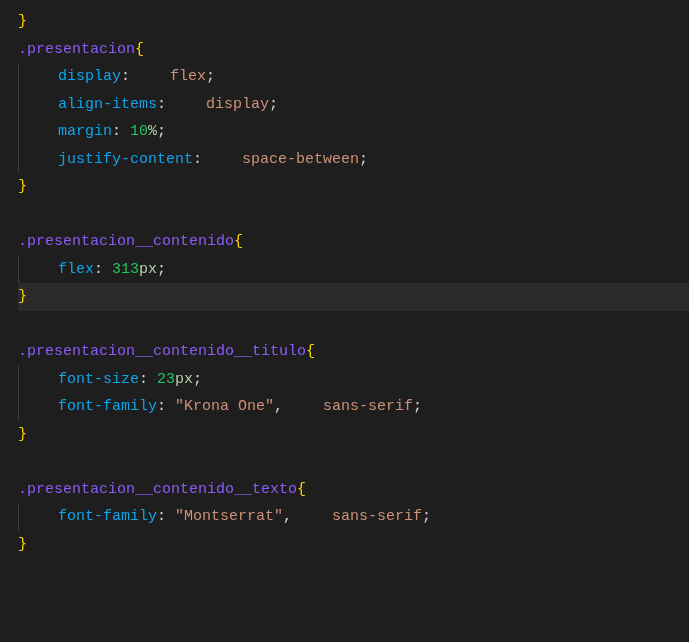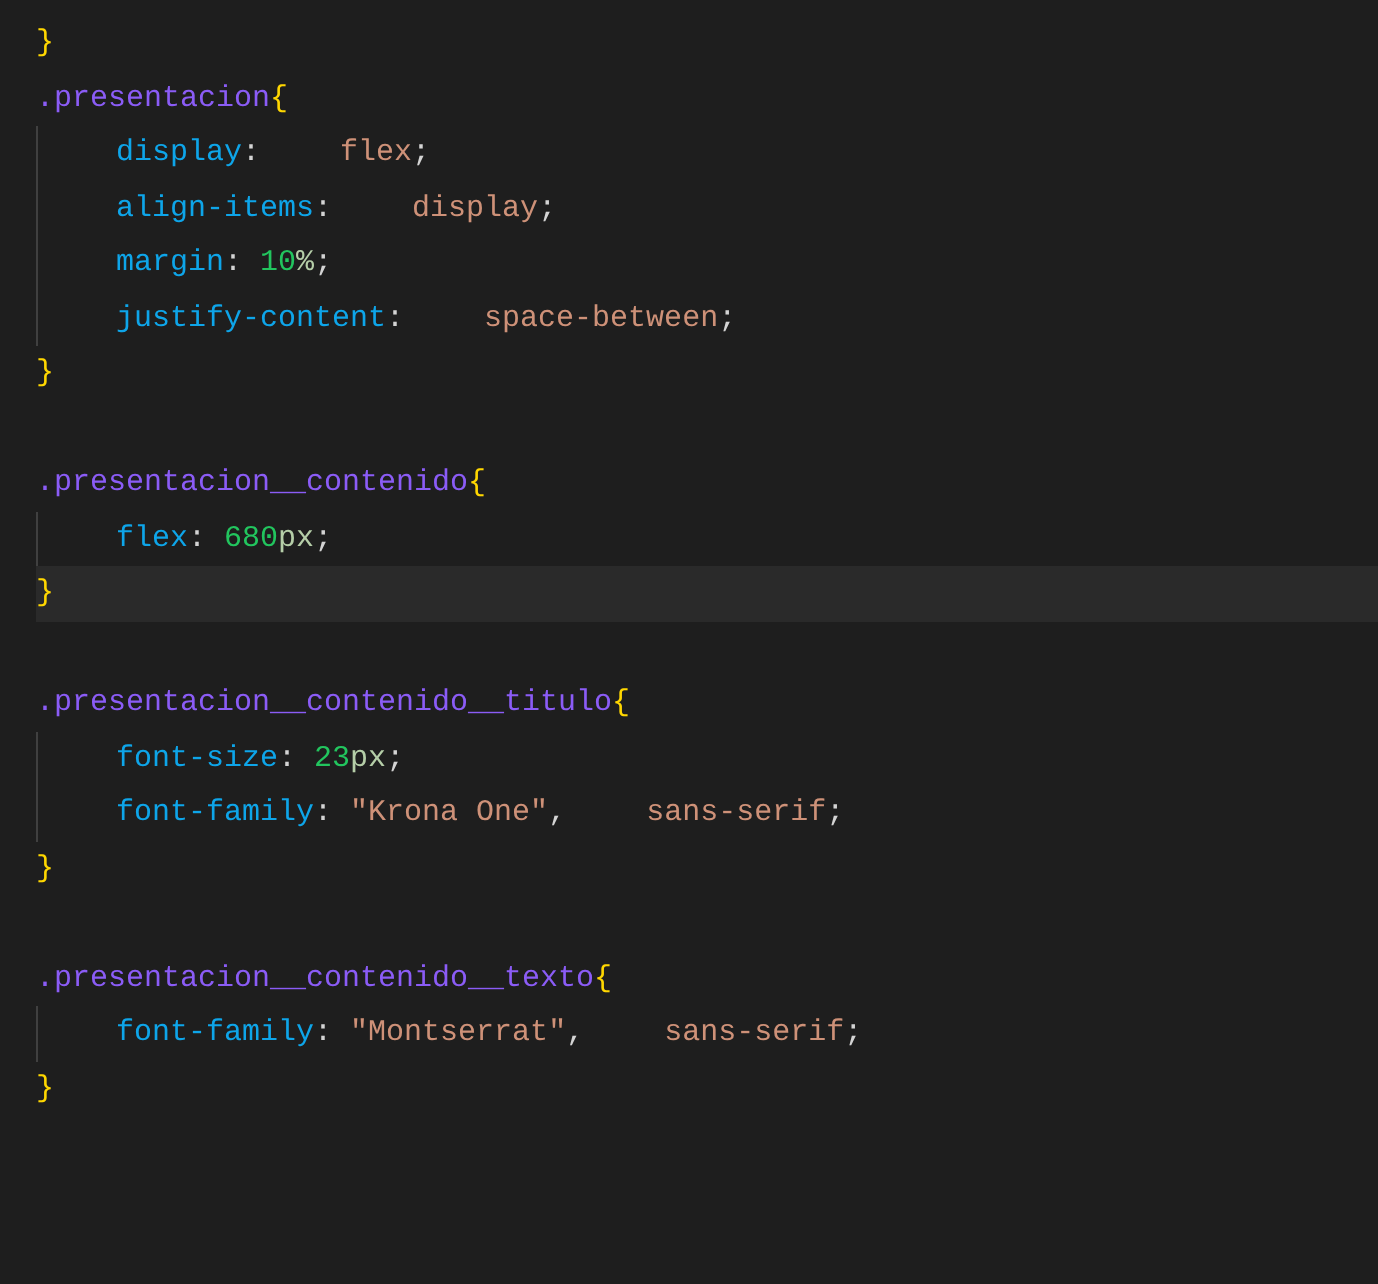--- a/index.html
+++ b/index.html
@@ -38,21 +38,21 @@
 <div id="editor" class="code-block">
     <div class="line"><span class="c-brace">}</span></div>
     <div class="line"><span class="c-selector">.presentacion</span><span class="c-brace">{</span></div>
     <div class="line"><span class="indent" style="border-left: 1px solid rgb(64, 64, 64); margin-left: 0px;">    </span><span class="c-prop">display</span><span class="c-colon">: </span><span class="c-value">flex</span><span class="c-semi">;</span></div>
     <div class="line"><span class="indent" style="border-left: 1px solid rgb(64, 64, 64); margin-left: 0px;">    </span><span class="c-prop">align-items</span><span class="c-colon">: </span><span class="c-value">display</span><span class="c-semi">;</span></div>
     <div class="line"><span class="indent" style="border-left: 1px solid rgb(64, 64, 64); margin-left: 0px;">    </span><span class="c-prop">margin</span><span class="c-colon">: </span><span class="c-num">10</span><span class="c-unit">%</span><span class="c-semi">;</span></div>
     <div class="line"><span class="indent" style="border-left: 1px solid rgb(64, 64, 64); margin-left: 0px;">    </span><span class="c-prop">justify-content</span><span class="c-colon">: </span><span class="c-value">space-between</span><span class="c-semi">;</span></div>
     <div class="line"><span class="c-brace">}</span></div>
     <div class="line">&nbsp;</div>
     <div class="line"><span class="c-selector">.presentacion__contenido</span><span class="c-brace">{</span></div>
-    <div class="line"><span class="indent" style="border-left: 1px solid rgb(64, 64, 64); margin-left: 0px;">    </span><span class="c-prop">flex</span><span class="c-colon">: </span><span class="c-num">680</span><span class="c-unit">px</span><span class="c-semi">;</span></div>
+    <div class="line"><span class="indent" style="border-left: 1px solid rgb(64, 64, 64); margin-left: 0px;">    </span><span class="c-prop">flex</span><span class="c-colon">: </span><span class="c-num">313</span><span class="c-unit">px</span><span class="c-semi">;</span></div>
     <div class="line highlighted"><span class="c-brace">}</span></div>
     <div class="line">&nbsp;</div>
     <div class="line"><span class="c-selector">.presentacion__contenido__titulo</span><span class="c-brace">{</span></div>
     <div class="line"><span class="indent" style="border-left: 1px solid rgb(64, 64, 64); margin-left: 0px;">    </span><span class="c-prop">font-size</span><span class="c-colon">: </span><span class="c-num">23</span><span class="c-unit">px</span><span class="c-semi">;</span></div>
     <div class="line"><span class="indent" style="border-left: 1px solid rgb(64, 64, 64); margin-left: 0px;">    </span><span class="c-prop">font-family</span><span class="c-colon">: </span><span class="c-string">"Krona One"</span><span class="c-comma">, </span><span class="c-value">sans-serif</span><span class="c-semi">;</span></div>
     <div class="line"><span class="c-brace">}</span></div>
     <div class="line">&nbsp;</div>
     <div class="line"><span class="c-selector">.presentacion__contenido__texto</span><span class="c-brace">{</span></div>
     <div class="line"><span class="indent" style="border-left: 1px solid rgb(64, 64, 64); margin-left: 0px;">    </span><span class="c-prop">font-family</span><span class="c-colon">: </span><span class="c-string">"Montserrat"</span><span class="c-comma">, </span><span class="c-value">sans-serif</span><span class="c-semi">;</span></div>
     <div class="line"><span class="c-brace">}</span></div>

